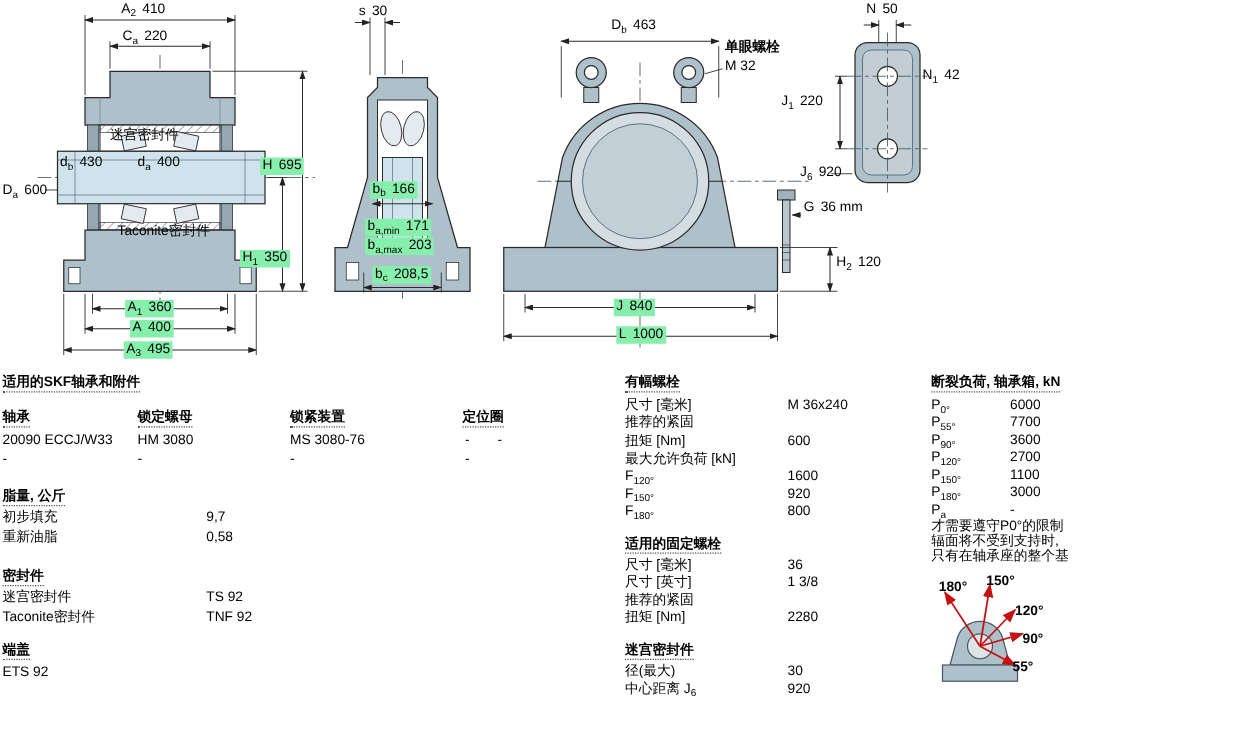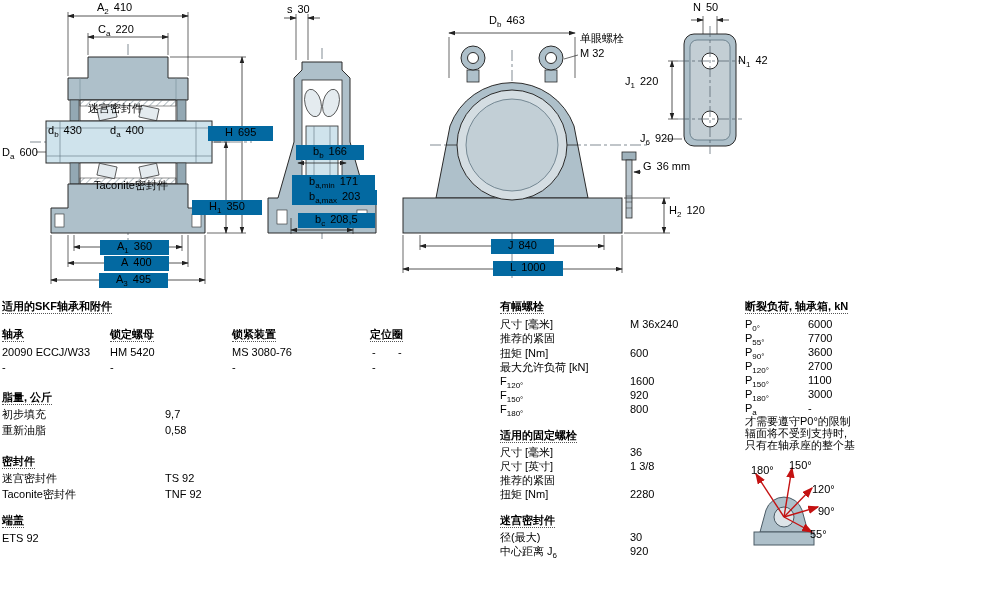--- a/index.html
+++ b/index.html
@@ -2,22 +2,22 @@
 <html><head>
 <meta charset="utf-8">
 <style>
   html,body{margin:0;padding:0;background:#ffffff}
   .canvas{position:relative;width:1000px;height:600px;background:#fff;overflow:hidden;
           font-family:"Liberation Sans","DejaVu Sans",sans-serif;font-size:11px;color:#000}
   svg.art{position:absolute;left:0;top:0}
   .lbl{position:absolute;white-space:nowrap;line-height:13px}
   .lbl .v{margin-left:5px}
   .lbl sub{font-size:8px;line-height:1}
-  .bg{background:#0369a1;padding:0 17px}
-  .b{font-weight:normal}
+  .bg{background:#86efac;padding:0 2px}
+  .b{font-weight:bold}
   .title{font-weight:bold;border-bottom:1px dotted #555;padding-bottom:0}
   .ext{stroke:#2a2a2a;stroke-width:0.7}
   .dim{stroke:#2a2a2a;stroke-width:0.8}
   .cl{stroke:#4a5a66;stroke-width:0.7;stroke-dasharray:11 3 3 3;fill:none}
 </style>
 </head>
 <body>
 
 <div class="canvas">
 
@@ -194,21 +194,21 @@
   <div class="lbl" style="left:738px;top:54px"><span>N</span><sub>1</sub><span class="v">42</span></div>
   <div class="lbl" style="left:625px;top:75px"><span>J</span><sub>1</sub><span class="v">220</span></div>
   <div class="lbl" style="left:640px;top:132px"><span>J</span><sub>6</sub><span class="v">920</span></div>
 
   <div class="lbl title" style="left:2px;top:300px">适用的SKF轴承和附件</div>
   <div class="lbl title" style="left:2px;top:328px">轴承</div>
   <div class="lbl title" style="left:110px;top:328px">锁定螺母</div>
   <div class="lbl title" style="left:232px;top:328px">锁紧装置</div>
   <div class="lbl title" style="left:370px;top:328px">定位圈</div>
   <div class="lbl" style="left:2px;top:346px">20090 ECCJ/W33</div>
-  <div class="lbl" style="left:110px;top:346px">HM 5420</div>
+  <div class="lbl" style="left:110px;top:346px">HM 3080</div>
   <div class="lbl" style="left:232px;top:346px">MS 3080-76</div>
   <div class="lbl" style="left:372px;top:346px">-</div>
   <div class="lbl" style="left:398px;top:346px">-</div>
   <div class="lbl" style="left:2px;top:361px">-</div>
   <div class="lbl" style="left:110px;top:361px">-</div>
   <div class="lbl" style="left:232px;top:361px">-</div>
   <div class="lbl" style="left:372px;top:361px">-</div>
 
   <div class="lbl title" style="left:2px;top:391px">脂量, 公斤</div>
   <div class="lbl" style="left:2px;top:408px">初步填充</div>

